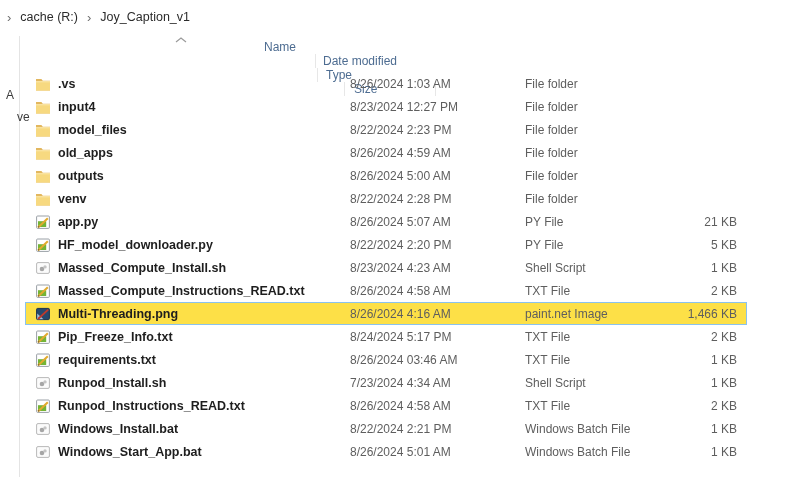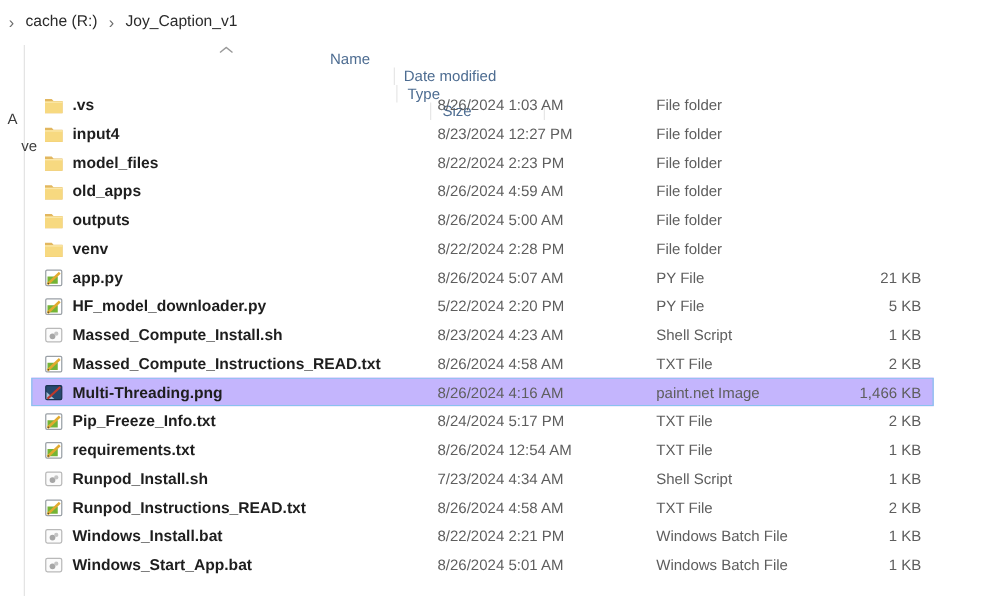--- a/index.html
+++ b/index.html
@@ -54,21 +54,21 @@
   }
 
   
   .rows{position:absolute;top:72px;left:25px;width:722px;}
   .row{
     display:flex;align-items:center;height:23px;width:722px;
     box-sizing:border-box;
   }
   .row.selected{
     box-shadow:inset 0 0 0 1px #8ac2ee;
-    background:#c4b5fd;
+    background:#fde047;
   }
   .cell{white-space:nowrap;overflow:hidden;box-sizing:border-box;}
   .cell.name{
     width:318px;display:flex;align-items:center;gap:7px;padding-left:10px;
     color:#1e1e1e;font-size:12.5px;font-weight:bold;
   }
   .cell.date{width:174px;padding-left:7px;color:#5e5e5e;}
   .cell.type{width:146px;padding-left:8px;color:#5e5e5e;}
   .cell.size{width:84px;padding-right:10px;text-align:right;color:#5e5e5e;}
   .icon{width:16px;height:16px;flex:0 0 16px;display:inline-block;}
@@ -219,21 +219,21 @@
       <span class="icon">
           <svg viewBox="0 0 16 16">
             <rect x="1.6" y="2" width="12.8" height="12.4" rx="1" fill="#ffffff" stroke="#9aa0a6"></rect>
             <rect x="3" y="7.2" width="8.2" height="5.8" fill="#74b436"></rect>
             <path d="M3 13.4 L12.8 4.2" stroke="#e2aa2e" stroke-width="2"></path>
             <path d="M3 13.4l1.5-.4-1-1z" fill="#3b3b3b"></path>
           </svg>
         </span>
       <span>HF_model_downloader.py</span>
     </div>
-    <div class="cell date">5/22/2024 2:20 PM</div>
+    <div class="cell date">8/22/2024 2:20 PM</div>
     <div class="cell type">PY File</div>
     <div class="cell size">5 KB</div>
   </div>
 
   <div class="row">
     <div class="cell name">
       <span class="icon">
           <svg viewBox="0 0 16 16">
             <rect x="1.6" y="2.6" width="12.8" height="10.8" rx="1.4" fill="#fbfbfb" stroke="#b9b9b9"></rect>
             <circle cx="7" cy="9" r="2.3" fill="#a6a6a6"></circle>
@@ -302,21 +302,21 @@
       <span class="icon">
           <svg viewBox="0 0 16 16">
             <rect x="1.6" y="2" width="12.8" height="12.4" rx="1" fill="#ffffff" stroke="#9aa0a6"></rect>
             <rect x="3" y="7.2" width="8.2" height="5.8" fill="#74b436"></rect>
             <path d="M3 13.4 L12.8 4.2" stroke="#e2aa2e" stroke-width="2"></path>
             <path d="M3 13.4l1.5-.4-1-1z" fill="#3b3b3b"></path>
           </svg>
         </span>
       <span>requirements.txt</span>
     </div>
-    <div class="cell date">8/26/2024 12:54 AM</div>
+    <div class="cell date">8/26/2024 03:46 AM</div>
     <div class="cell type">TXT File</div>
     <div class="cell size">1 KB</div>
   </div>
 
   <div class="row">
     <div class="cell name">
       <span class="icon">
           <svg viewBox="0 0 16 16">
             <rect x="1.6" y="2.6" width="12.8" height="10.8" rx="1.4" fill="#fbfbfb" stroke="#b9b9b9"></rect>
             <circle cx="7" cy="9" r="2.3" fill="#a6a6a6"></circle>

